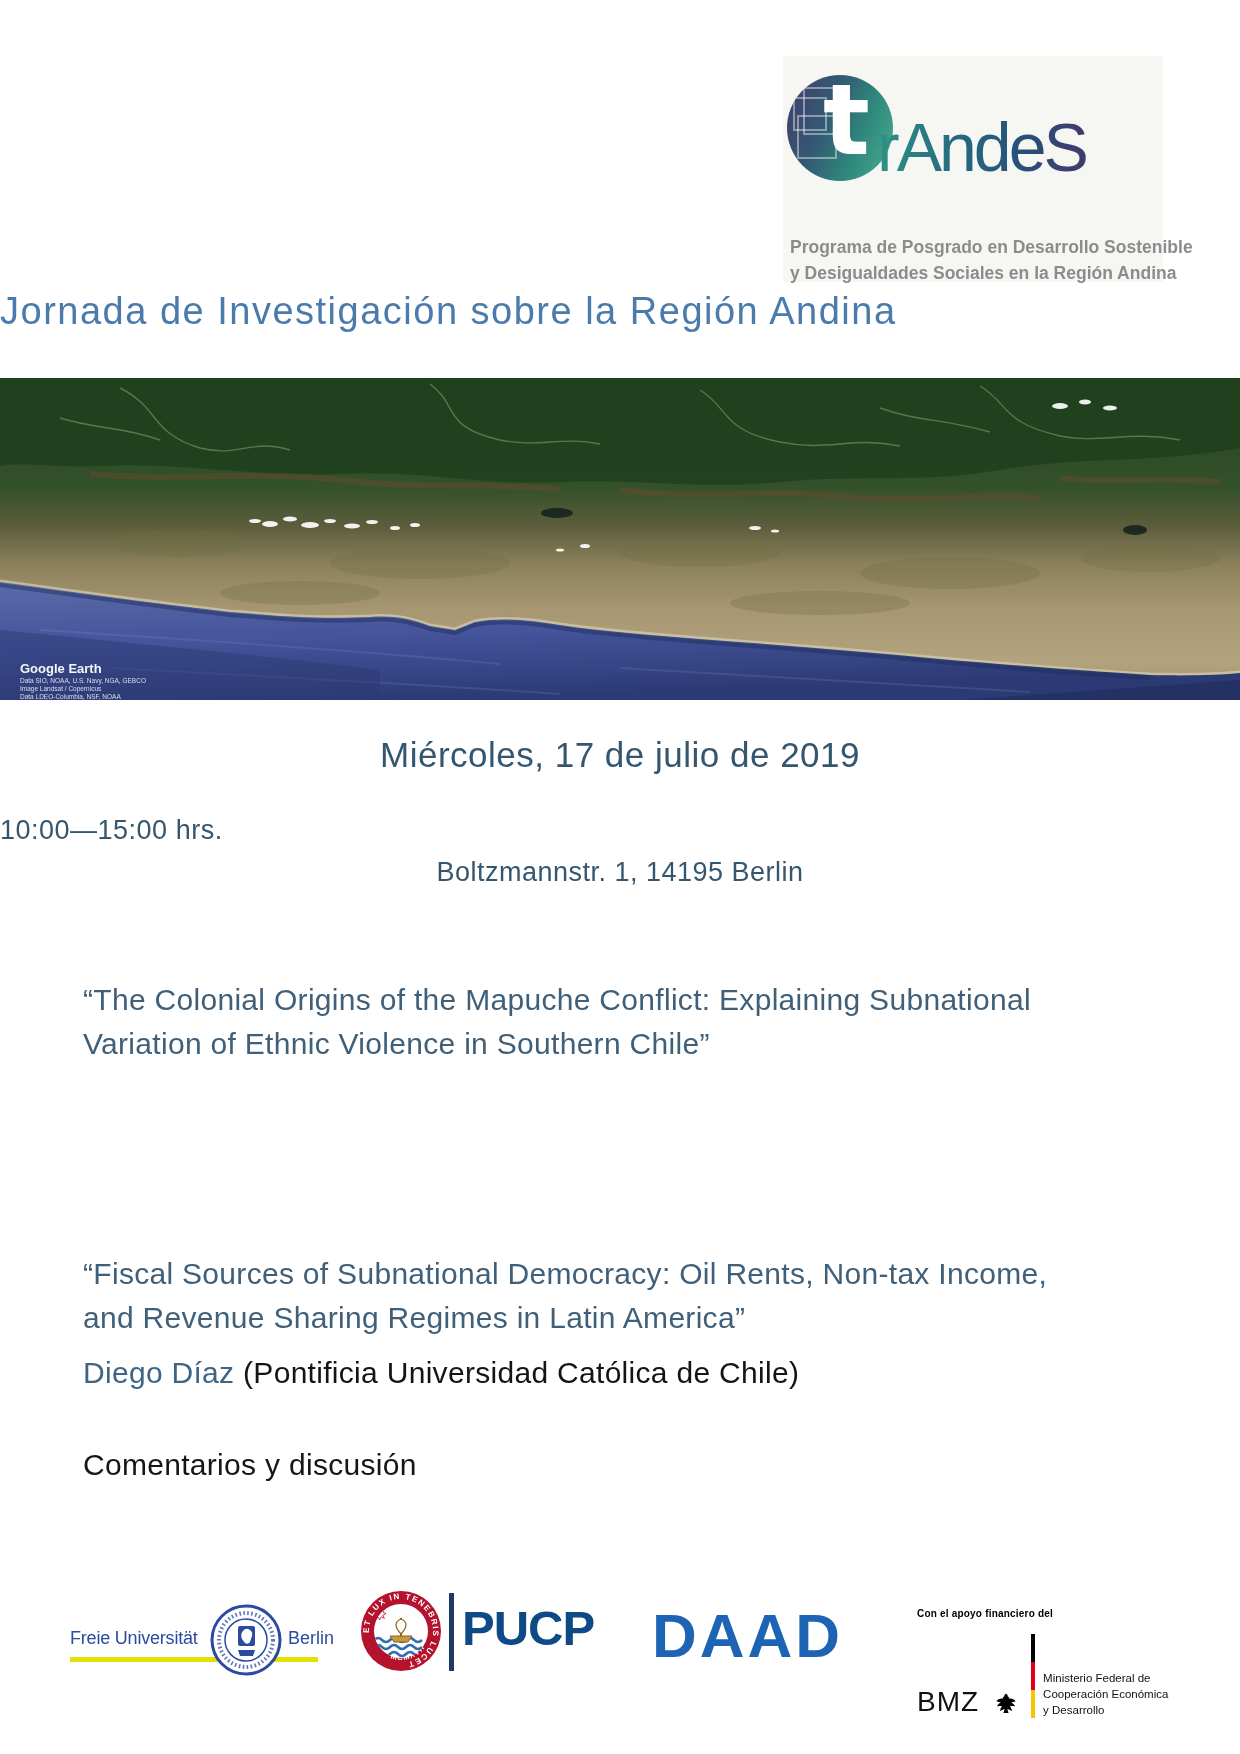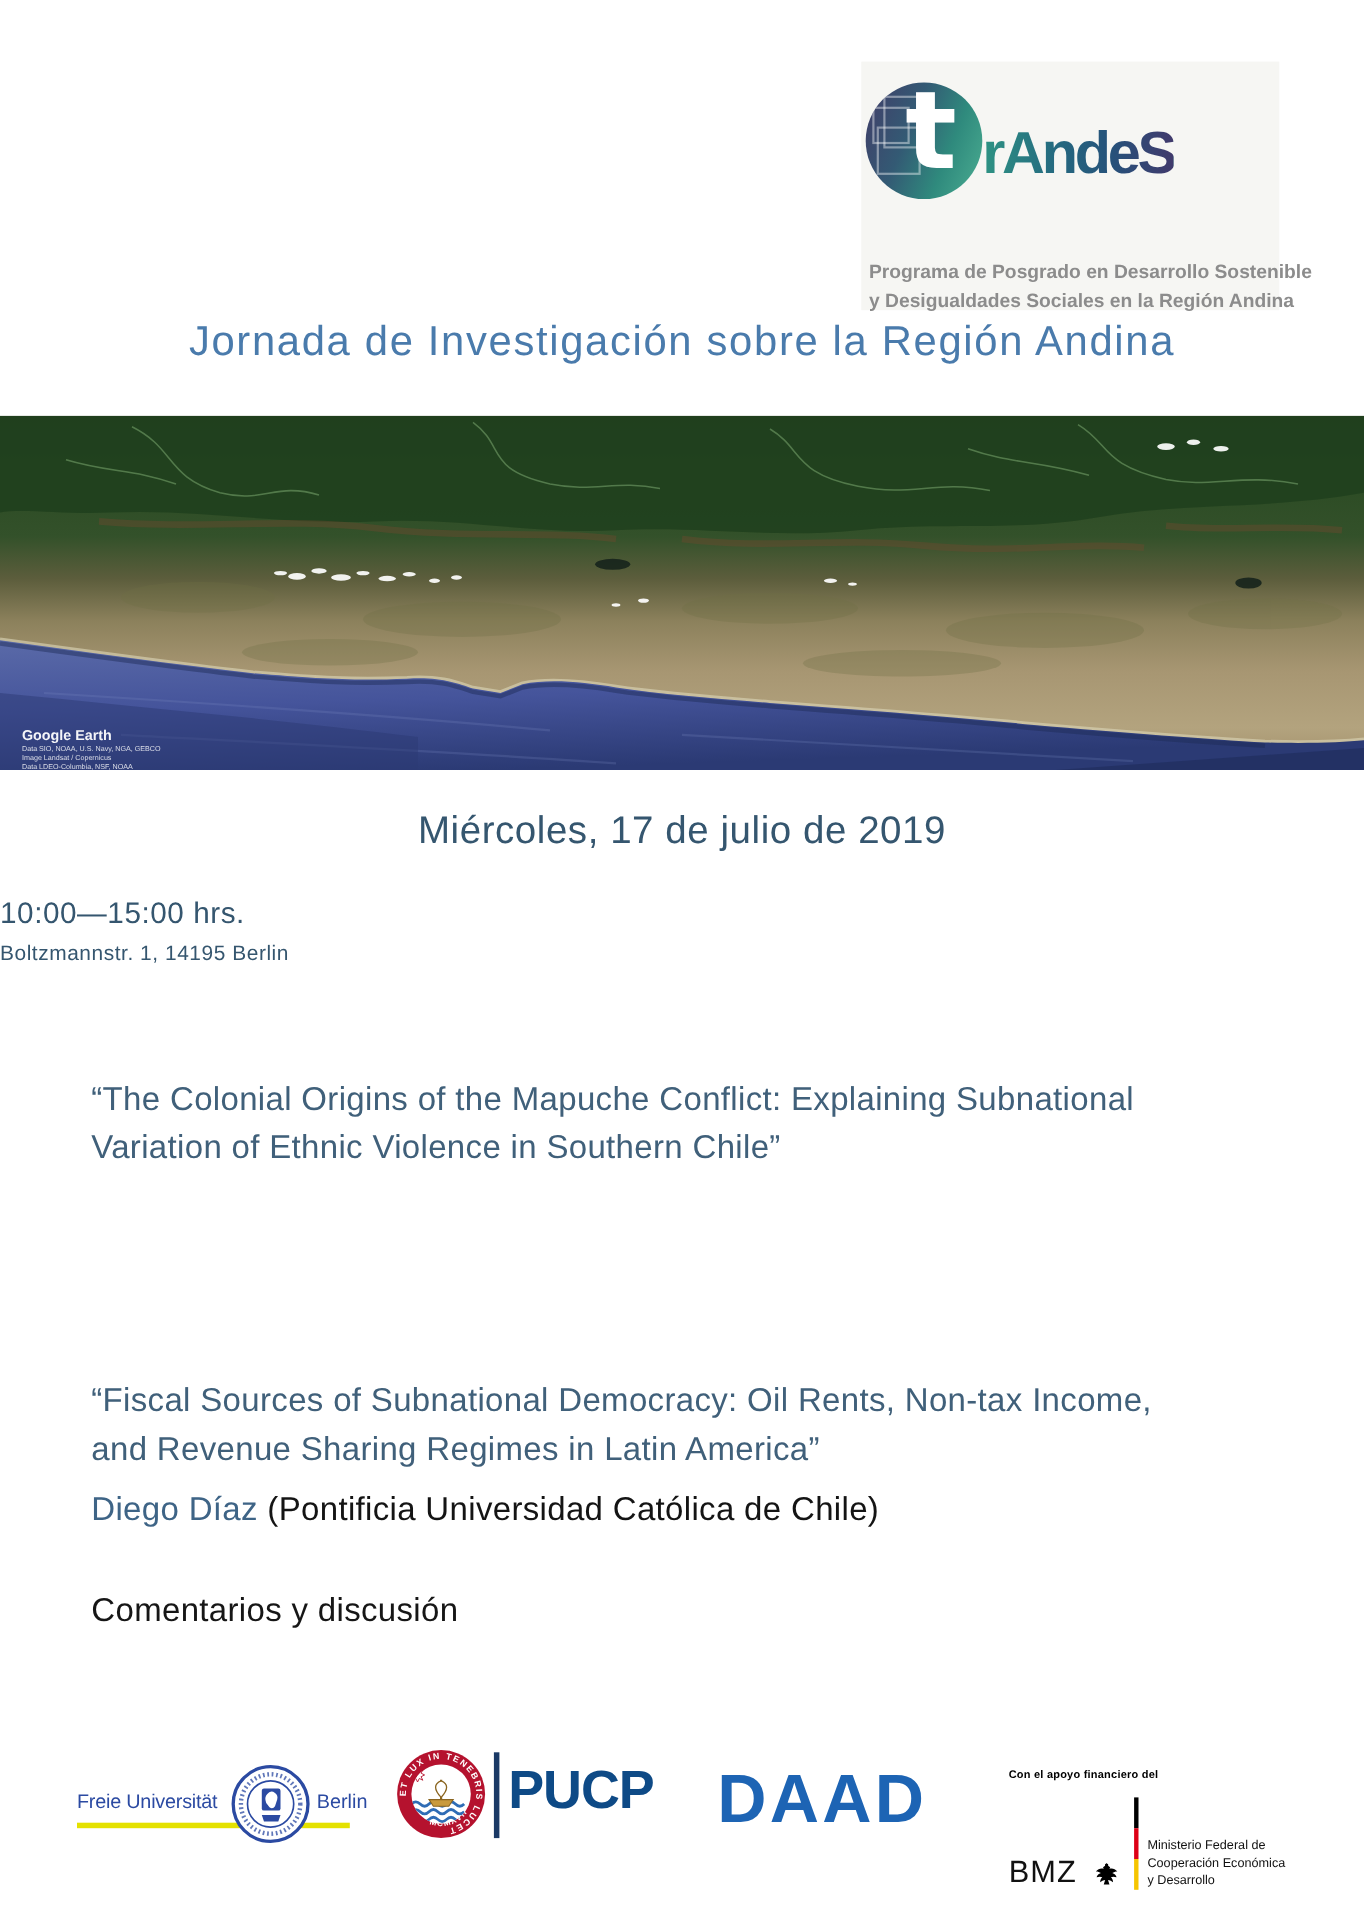--- a/index.html
+++ b/index.html
@@ -10,45 +10,45 @@
   
   .logo-block { position:absolute; left:783px; top:56px; width:380px; height:226px; background:#f6f6f3; }
   .logo-circle { position:absolute; left:4px; top:19px; width:106px; height:106px; border-radius:50%;
     background:linear-gradient(112deg,#423c68 0%,#335a74 38%,#2f8a7d 68%,#4cae92 100%); overflow:hidden; }
   .sq { position:absolute; border:2px solid rgba(255,255,255,0.42); }
   .sq1 { left:6px;  top:22px; width:34px; height:34px; }
   .sq2 { left:16px; top:12px; width:44px; height:48px; }
   .sq3 { left:10px; top:40px; width:40px; height:44px; }
   .logo-t { position:absolute; left:36px; top:-8px; color:#fff; font-size:98px; font-weight:700;
     font-family:"DejaVu Sans", sans-serif; line-height:1.1; }
-  .logo-word { position:absolute; left:110px; top:52px; font-size:54px; font-weight:700; letter-spacing:-3px;
+  .logo-word { position:absolute; left:94px; top:52px; font-size:68px; font-weight:400; letter-spacing:-3px;
     font-family:"Liberation Sans", sans-serif; color:#2a5f7d;
     background:linear-gradient(90deg,#2e9383 0%,#256a80 38%,#26517a 68%,#413a6c 100%);
     -webkit-background-clip:text; background-clip:text; }
   @supports ((-webkit-background-clip:text) or (background-clip:text)) {
     .logo-word { color:transparent; }
   }
   .logo-tagline { position:absolute; left:7px; top:178px; font-size:17.5px; font-weight:700;
     color:#8c8c8c; line-height:1.5; white-space:nowrap; }
 
   
-  .page-title { position:absolute; left:0; top:290px; width:100%; text-align:center;
+  .page-title { position:absolute; left:0; top:290px; width:100%; 
     color:#4a7bac; font-size:38px; font-weight:400; letter-spacing:1.5px; }
 
   
   .map-wrap { position:absolute; left:0; top:378px; width:1240px; height:406px; }
   .map-wrap svg { display:block; }
 
   
   .event-date    { position:absolute; left:0; top:735px; width:100%; text-align:center;
     color:#35566f; font-size:35px; letter-spacing:0.5px; }
   .event-time    { position:absolute; left:0; top:815px; width:100%; text-align:left;
     color:#35566f; font-size:27px; letter-spacing:0.5px; }
-  .event-address { position:absolute; left:0; top:857px; width:100%; text-align:left;
-    color:#35566f; font-size:19px; letter-spacing:0.5px; }
+  .event-address { position:absolute; left:0; top:857px; width:100%; text-align:center;
+    color:#35566f; font-size:27px; letter-spacing:0.5px; }
 
   
   .talk { position:absolute; left:83px; width:1010px; }
   .talk-1 { top:978px; }
   .talk-2 { top:1252px; }
   .talk-title { color:#40607a; font-size:30px; line-height:44px; letter-spacing:0.3px; }
   .talk-speaker { margin-top:16px; font-size:30px; letter-spacing:0.3px; }
   .speaker-name { color:#3e6486; }
   .speaker-affiliation { color:#141414; }
 

